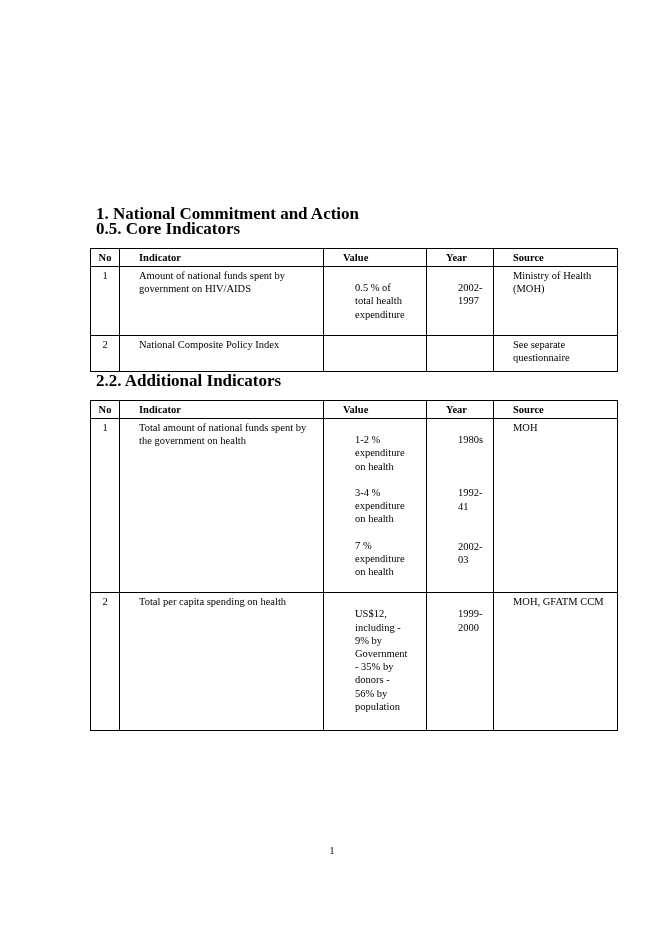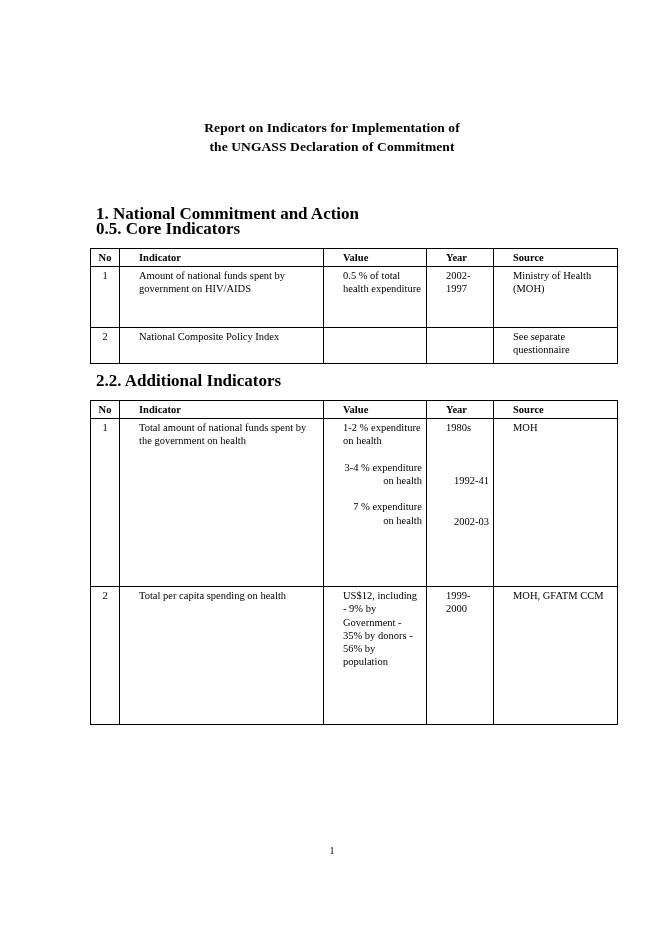--- a/index.html
+++ b/index.html
@@ -92,22 +92,22 @@
     padding-right: 2px;
   }
 
   
   col.c-no        { width: 29px;  }
   col.c-indicator { width: 204px; }
   col.c-value     { width: 103px; }
   col.c-year      { width: 67px;  }
   col.c-source    { width: 124px; }
 
-  .cell-block { margin: 0; }
-  .cell-block + .cell-block { margin-top: 13.2px; text-align: right; }
+  .cell-block { margin: 12px; }
+  .cell-block + .cell-block { margin-top: 13.2px; }
 
   
   #table-core tr.row-1 td    { height: 56px; }
   #table-core tr.row-2 td    { height: 31px; }
   #table-additional tr.row-1 td { height: 163px; }
   #table-additional tr.row-2 td { height: 133px; }
 
   
   .page-footer {
     position: absolute;
@@ -116,24 +116,20 @@
     width: 664px;
     text-align: center;
     font-size: 10px;
   }
 </style>
 </head>
 <body>
 
 <div class="page">
 
-  <div class="title-block">
-    <div class="doc-title-line">Report on Indicators for Implementation of</div>
-    <div class="doc-title-line">the UNGASS Declaration of Commitment</div>
-  </div>
 
 
   <div class="section-heading" id="heading-1">1. National Commitment and Action</div>
   <div class="section-heading" id="heading-1-1">0.5. Core Indicators</div>
   <div class="section-heading" id="heading-1-2">2.2. Additional Indicators</div>
 
   <table class="doc-table" id="table-core">
     <colgroup>
       <col class="c-no">
         <col class="c-indicator">

